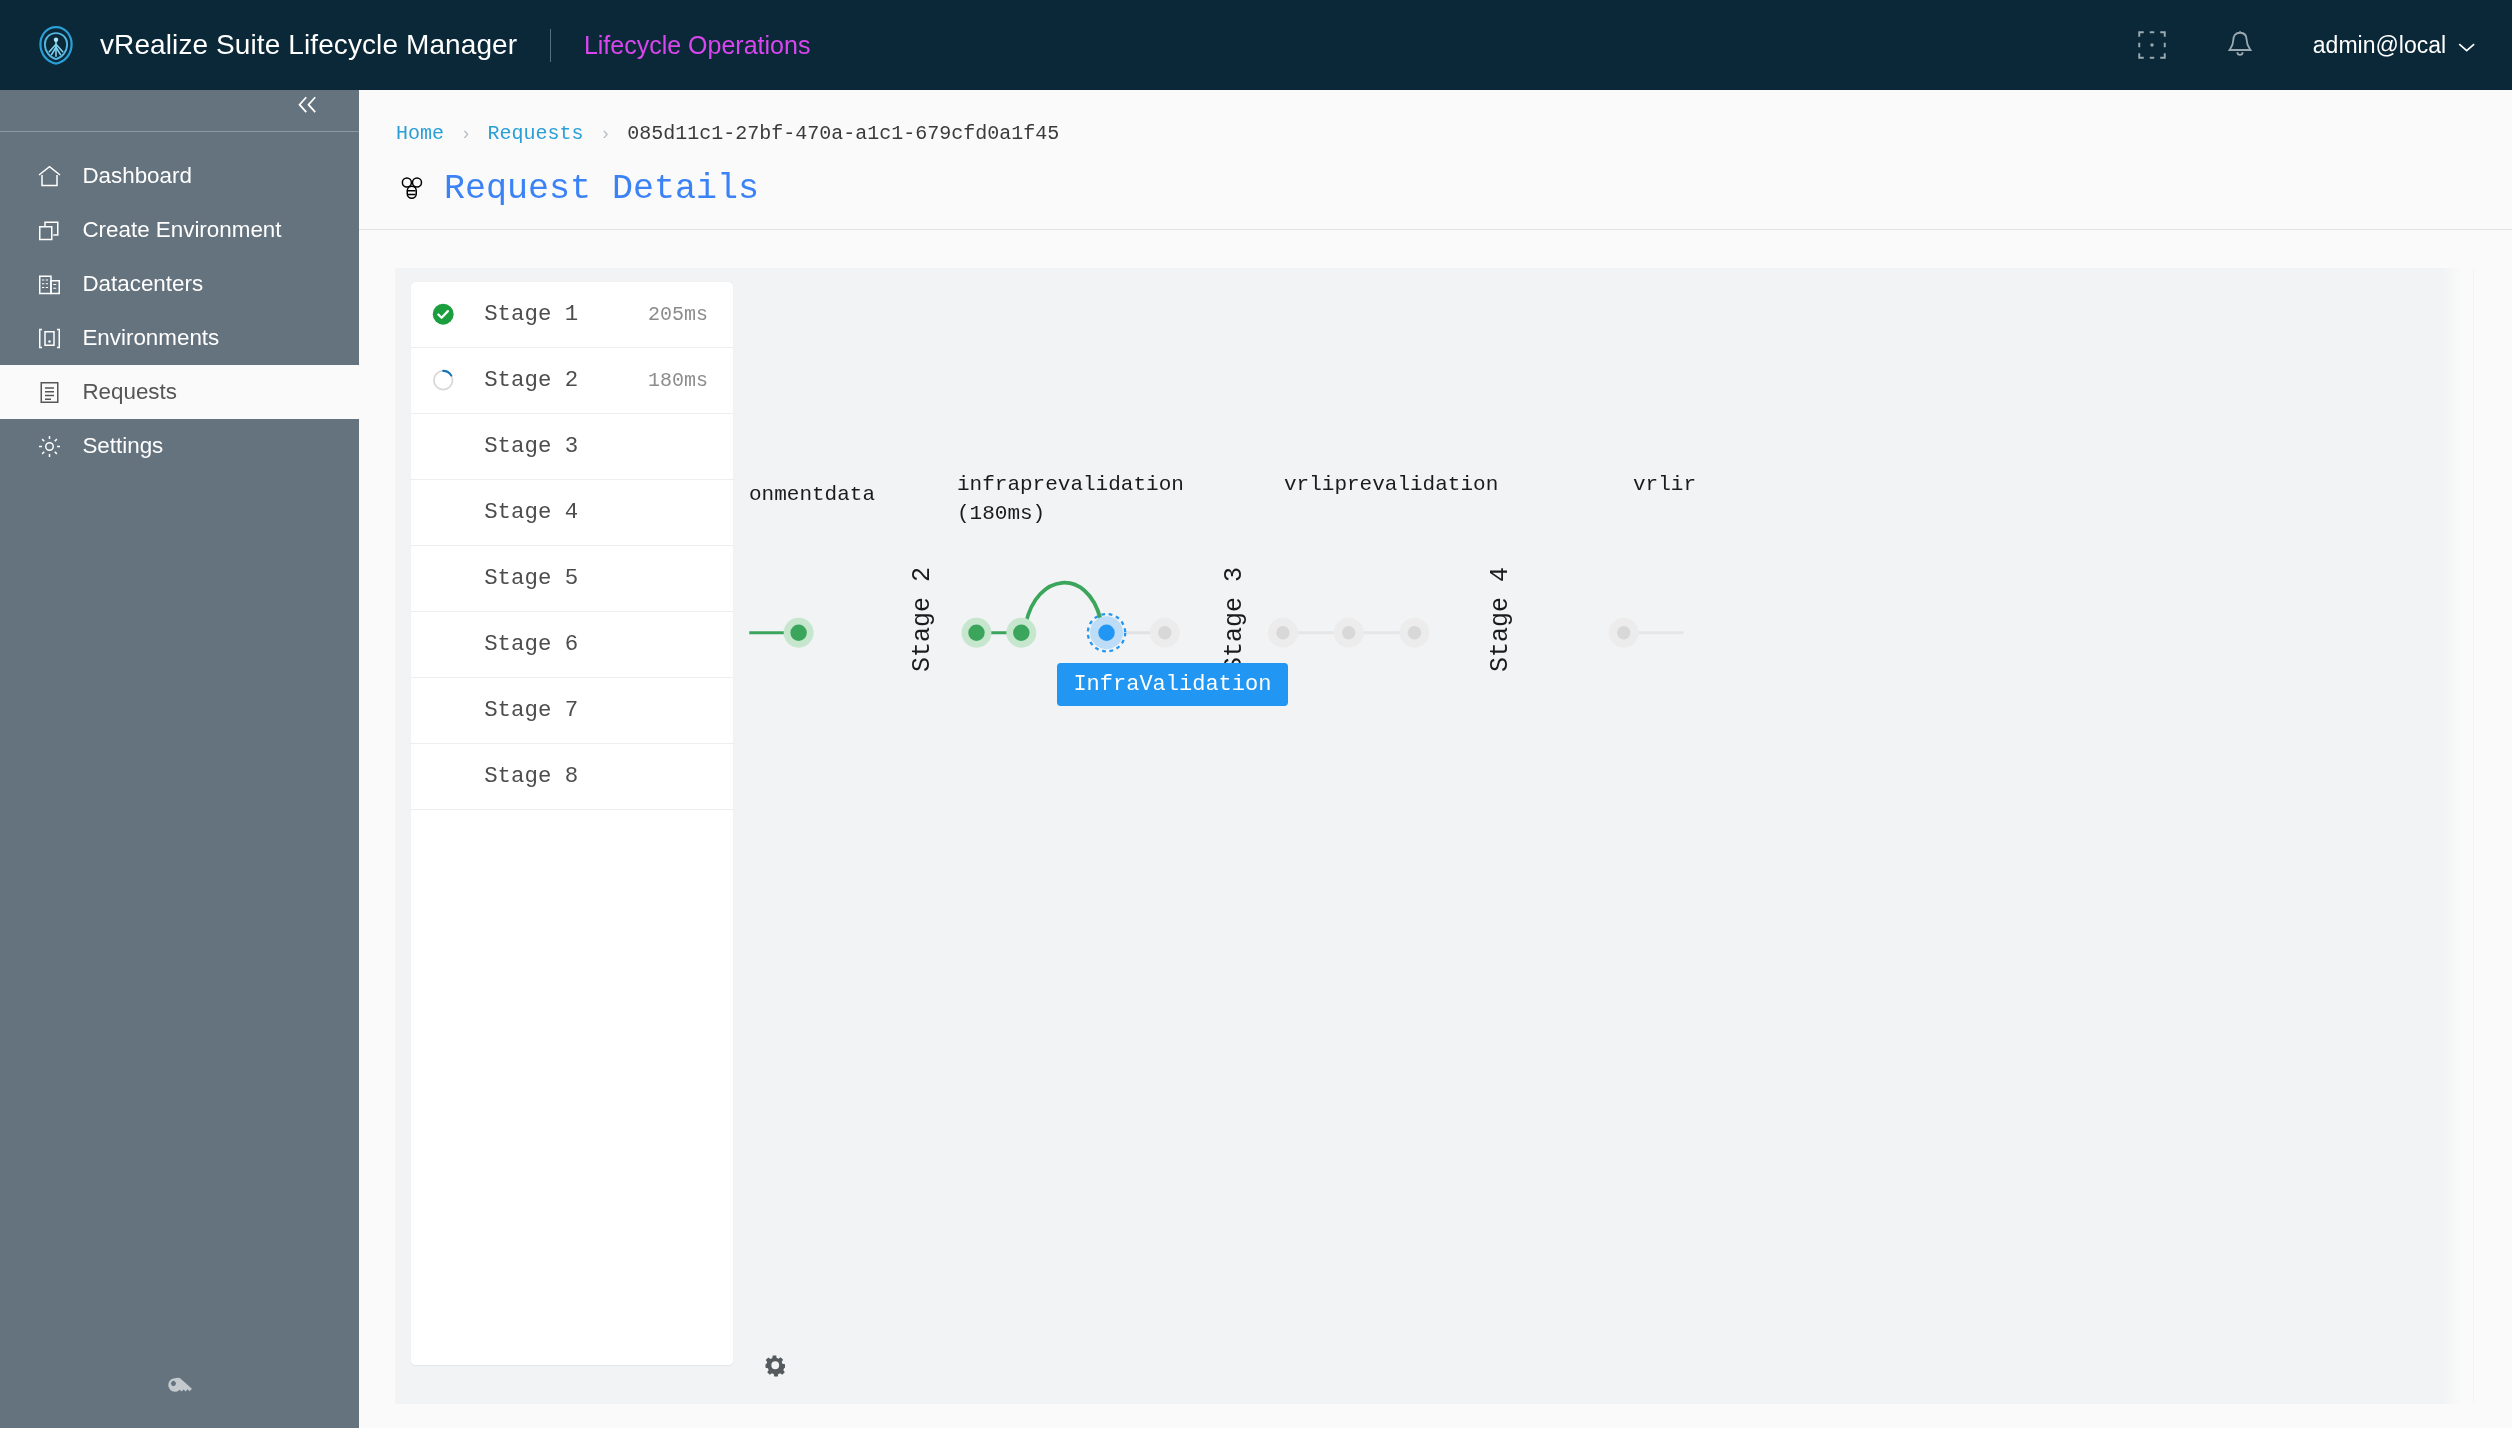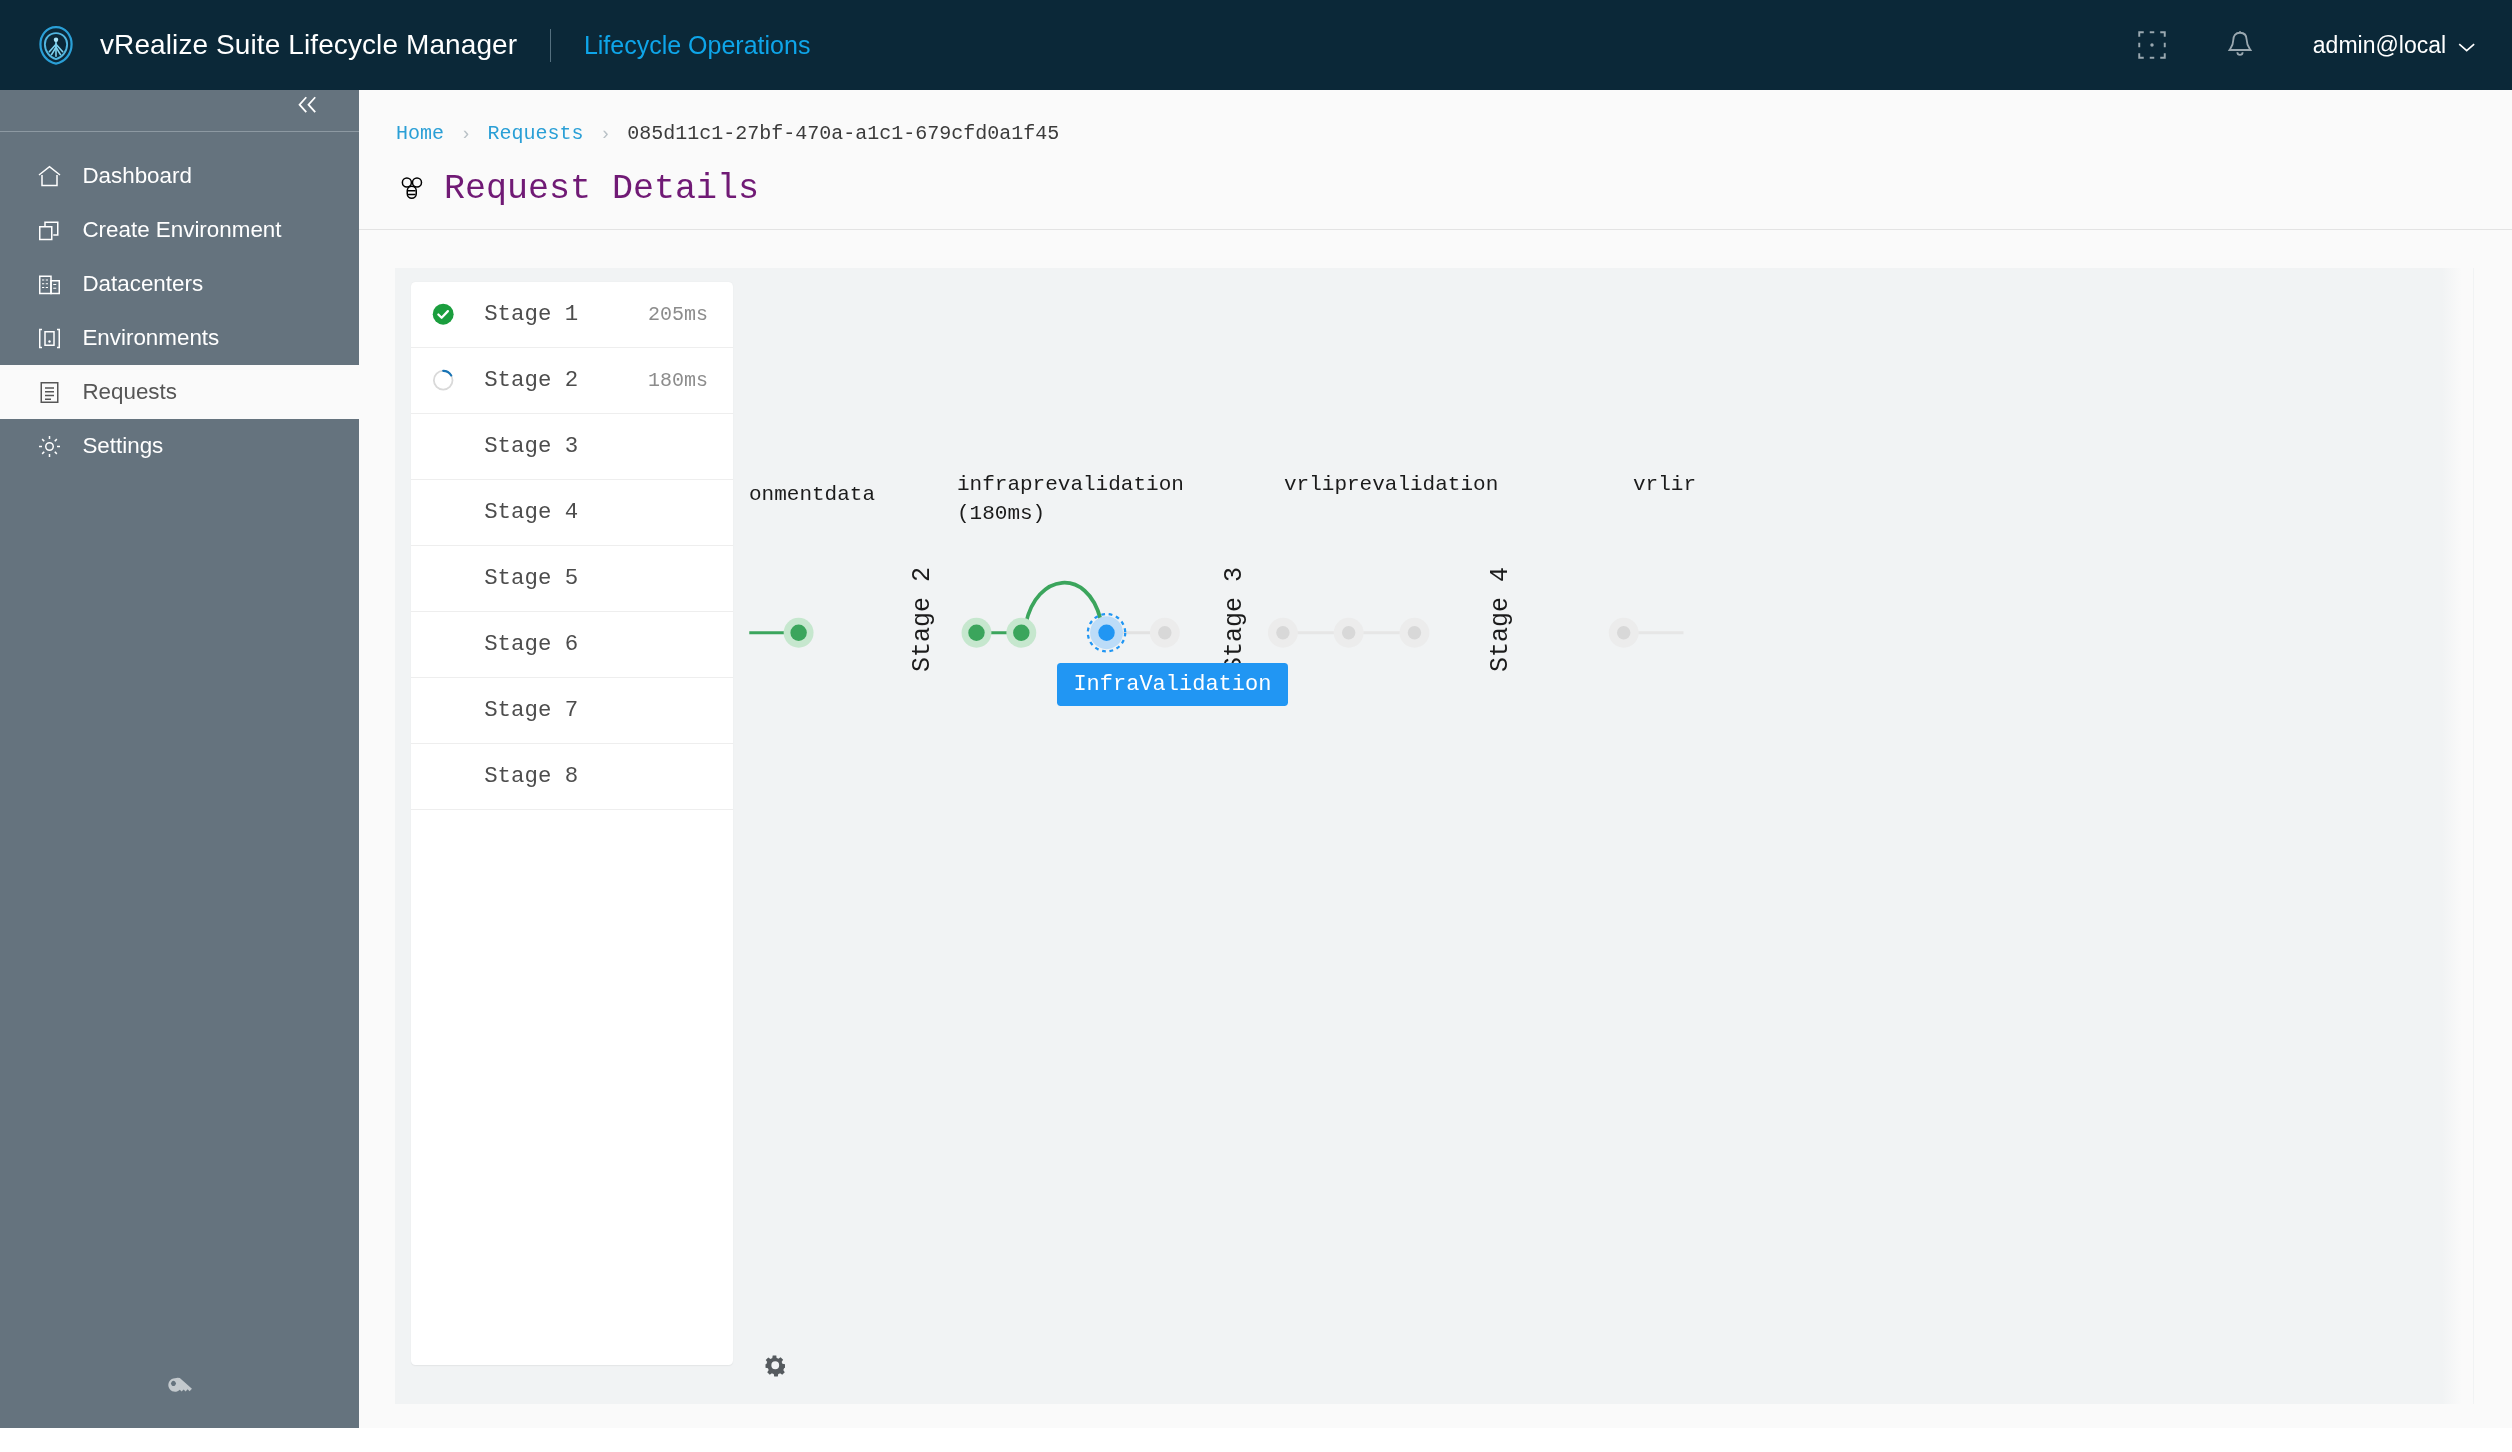--- a/index.html
+++ b/index.html
@@ -19,21 +19,21 @@
   .brand { display: flex; align-items: center; padding-left: 33px; }
   .brand-logo { width: 46px; height: 46px; position: relative; flex: none; }
   .brand-title {
     color: #ffffff; font-size: 28px; letter-spacing: 0.1px;
     margin-left: 21px; white-space: nowrap;
   }
   .brand-sep {
     width: 0.7px; height: 33px; background: #55707f;
     margin: 0 33px;
   }
-  .brand-sub { color: #0ea5e9; font-size: 25px; white-space: nowrap; text-align: center; }
+  .brand-sub { color: #d946ef; font-size: 25px; white-space: nowrap; text-align: center; }
 
   .topbar-right {
     margin-left: auto; display: flex; align-items: center;
     padding-right: 36px; gap: 58px;
   }
   .grid-icon { width: 30px; height: 30px; position: relative; }
   .bell-icon { width: 30px; height: 33px; }
   .user-menu {
     color: #ffffff; font-size: 23px; display: flex; align-items: center; gap: 10.5px;
     white-space: nowrap;
@@ -76,21 +76,21 @@
   }
   .crumb-link { color: #2a9fd6; cursor: pointer; white-space: nowrap; }
   .crumb-sep { color: #b9c1c6; font-size: 18px; }
   .crumb-current { color: #3b3b3b; white-space: nowrap; }
 
   .page-head {
     display: flex; align-items: center;
     padding: 18px 0 0 37px; position: relative; height: 69px;
   }
   .page-head-icon { width: 33px; height: 33px; flex: none; margin-right: 15px; }
-  .page-title { font-size: 35px; color: #701a75; font-weight: 400; white-space: nowrap; }
+  .page-title { font-size: 35px; color: #3b82f6; font-weight: 400; white-space: nowrap; }
   .collapse-up {
     position: absolute; right: 39px; top: 16.4px; cursor: pointer;
   }
   .head-rule {
     height: 0.7px; background: #e3e3e3; margin: 15px 0 0 0; width: 2153px;
   }
 
   
   .panel {
     position: absolute; left: 36px; top: 178px;

